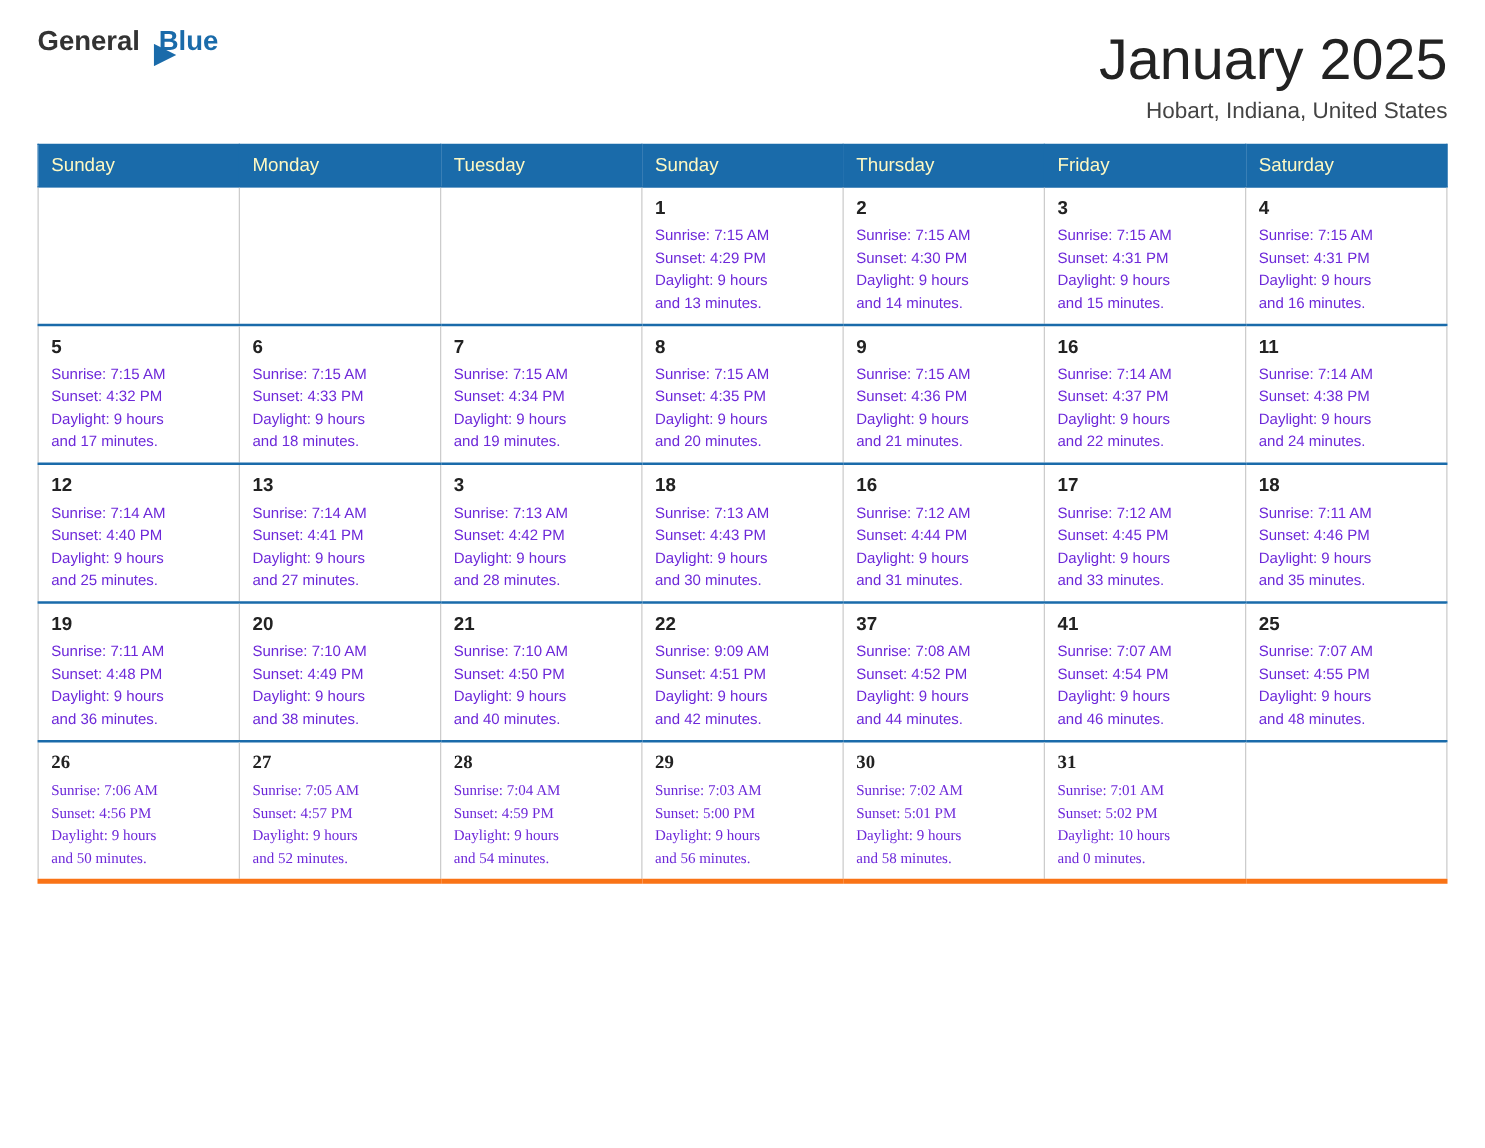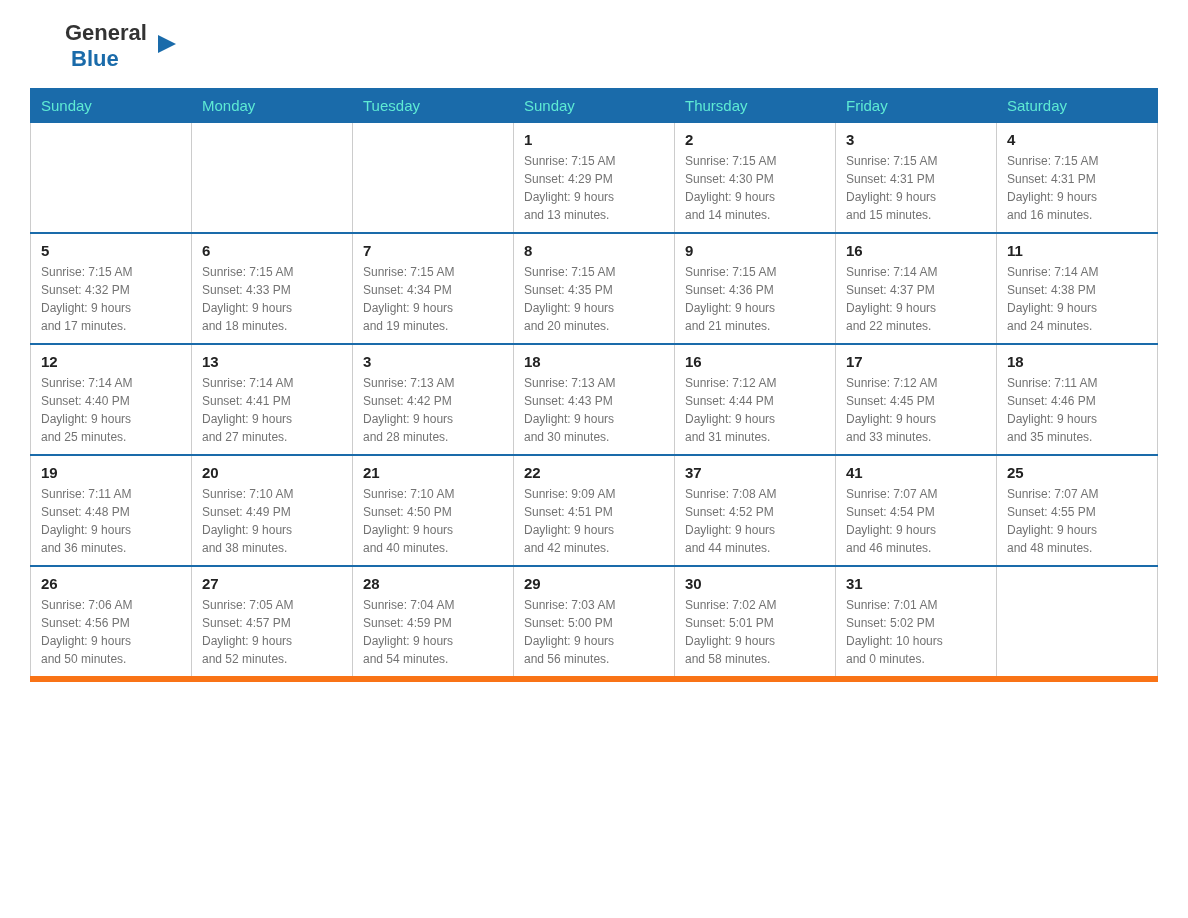--- a/index.html
+++ b/index.html
@@ -19,21 +19,21 @@
     }
     .title-section {
       text-align: right;
     }
     .calendar {
       width: 100%;
       border-collapse: collapse;
     }
     .calendar th {
       background-color: #1a6baa;
-      color: #5eead4;
+      color: #fef9c3;
       padding: 8px 10px;
       font-size: 15px;
       font-weight: normal;
       text-align: left;
       border: 1px solid #1a6baa;
     }
     .calendar td {
       vertical-align: top;
       padding: 8px 10px;
       border: 1px solid #ccc;
@@ -46,36 +46,36 @@
     .calendar td .day-num {
       font-size: 15px;
       font-weight: bold;
       color: #222;
       display: block;
       margin-bottom: 4px;
     }
     .calendar td .day-info {
       font-size: 12px;
       line-height: 1.5;
-      color: #737373;
+      color: #6d28d9;
     }
     .calendar tr td {
       border-right: 1px solid #ccc;
     }
     .calendar tbody tr:last-child td {
-      border-bottom: 6px solid #f97316;
+      border-bottom: 4px solid #f97316;
+      font-family: Liberation Serif, serif;
     }
     .empty-cell {
       background: #fff;
     }
     .logo-wrap {
       display: flex;
-      flex-direction: column;
+      flex-direction: row;
       align-items: flex-start;
-      margin-left: 35px;
     }
     .logo-line1 {
       display: flex;
       align-items: center;
     }
     .logo-line2 {
       display: flex;
       align-items: center;
       margin-left: 4px;
     }
@@ -90,20 +90,24 @@
       <span style="display:inline-block;width:0;height:0;border-left:9px solid transparent;border-right:0px solid transparent;border-bottom:0;border-top:0;margin:0;position:relative;top:0;">
         <svg width="18" height="18" viewBox="0 0 18 18" style="vertical-align:middle;margin-left:2px;margin-top:2px;">
           <polygon points="0,0 18,9 0,18" fill="#1a6baa"></polygon>
         </svg>
       </span>
     </div>
     <div class="logo-line2">
       <span style="font-size:22px;font-weight:bold;color:#1a6baa;margin-left:2px;">Blue</span>
     </div>
   </div>
+  <div class="title-section">
+    <div style="font-size:46px;font-weight:300;color:#222;">January 2025</div>
+    <div style="font-size:18px;color:#444;margin-top:4px;">Hobart, Indiana, United States</div>
+  </div>
 </div>
 
 <table class="calendar">
   <thead>
     <tr>
     <th>Sunday</th>
         <th>Monday</th>
         <th>Tuesday</th>
         <th>Sunday</th>
         <th>Thursday</th>

